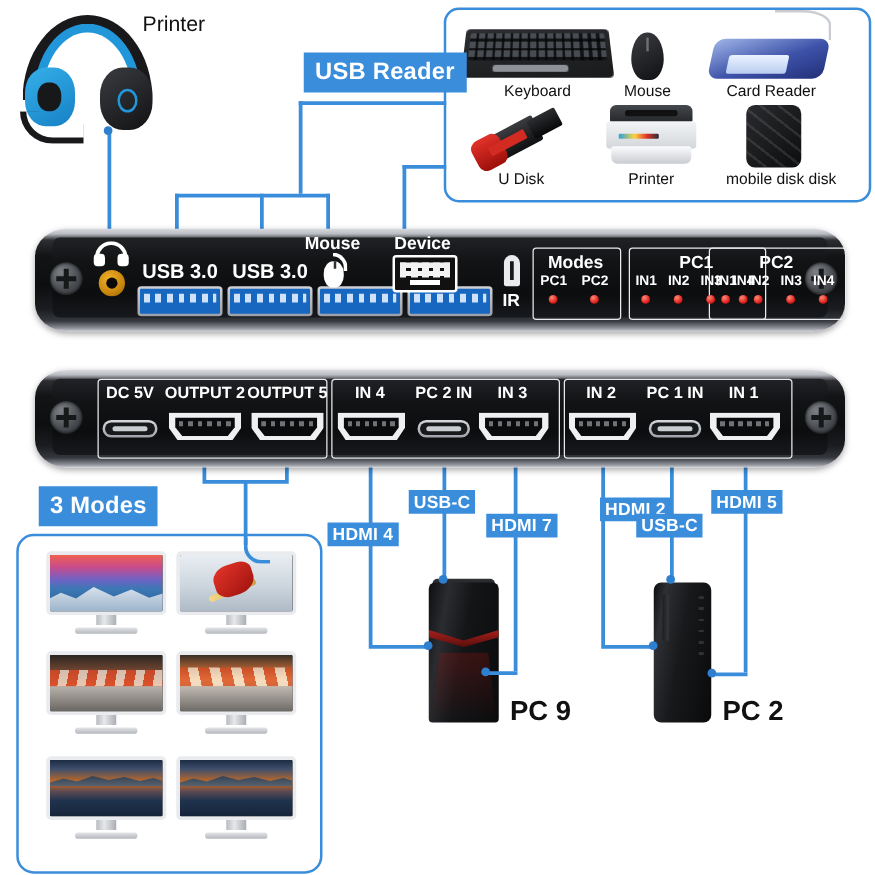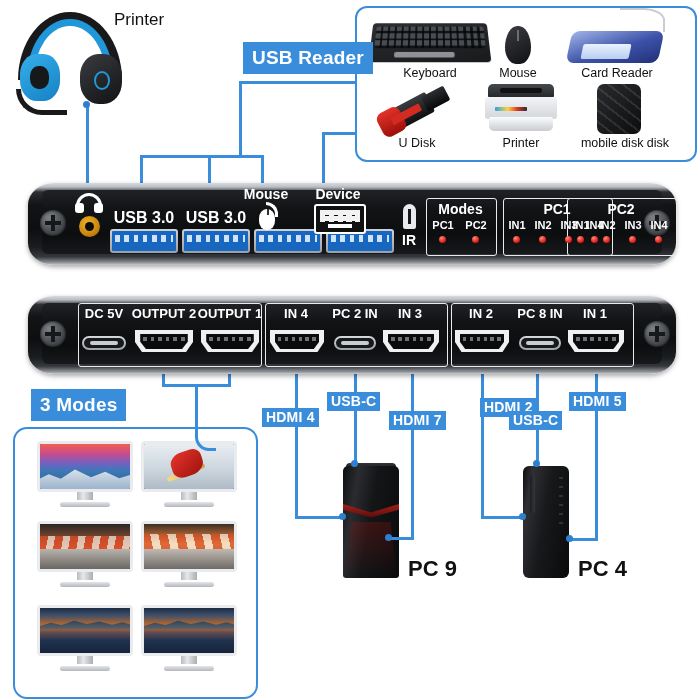--- a/index.html
+++ b/index.html
@@ -387,21 +387,21 @@
 <div class="usbc" style="left:82px;top:336px;width:44px;height:14px;">
     <i></i>
   </div>
 
 <div class="plabel" style="left:130px;top:306px;width:68px;font-size:13px;">OUTPUT 2</div>
 <div class="hdmi" style="left:135px;top:330px;width:58px;height:22px;">
   <div class="sh"></div>
     <div class="in"></div>
   </div>
 
-<div class="plabel" style="left:196px;top:306px;width:68px;font-size:13px;">OUTPUT 1</div>
+<div class="plabel" style="left:196px;top:306px;width:68px;font-size:13px;">OUTPUT 5</div>
 <div class="hdmi" style="left:201px;top:330px;width:58px;height:22px;">
   <div class="sh"></div>
     <div class="in"></div>
   </div>
 
 <div class="plabel" style="left:272px;top:306px;width:48px;font-size:13px;">IN 4</div>
 <div class="hdmi" style="left:270px;top:330px;width:54px;height:22px;">
   <div class="sh"></div>
     <div class="in"></div>
   </div>
@@ -416,21 +416,21 @@
   <div class="sh"></div>
     <div class="in"></div>
   </div>
 
 <div class="plabel" style="left:457px;top:306px;width:48px;font-size:13px;">IN 2</div>
 <div class="hdmi" style="left:455px;top:330px;width:54px;height:22px;">
   <div class="sh"></div>
     <div class="in"></div>
   </div>
 
-<div class="plabel" style="left:509px;top:306px;width:62px;font-size:13px;">PC 8 IN</div>
+<div class="plabel" style="left:509px;top:306px;width:62px;font-size:13px;">PC 1 IN</div>
 <div class="usbc" style="left:519px;top:336px;width:42px;height:14px;">
     <i></i>
   </div>
 
 <div class="plabel" style="left:570px;top:306px;width:50px;font-size:13px;">IN 1</div>
 <div class="hdmi" style="left:568px;top:330px;width:56px;height:22px;">
   <div class="sh"></div>
     <div class="in"></div>
   </div>
 
@@ -487,21 +487,21 @@
       <div class="img art-lake"></div>
     </div>
     <div class="neck"></div>
     <div class="foot"></div>
   </div>
 </div>
 
 <div class="ln lnv" style="left:295px;top:348px;height:168px;"></div>
 <div class="ln lnh" style="left:295px;top:516px;width:48px;"></div>
 <div class="dot" style="left:339px;top:513px;"></div>
-<div class="badge lbl" style="left:262px;top:408px;">HDMI 4</div>
+<div class="badge lbl" style="left:262px;top:418px;">HDMI 4</div>
 
 <div class="ln lnv" style="left:354px;top:348px;height:116px;"></div>
 <div class="dot" style="left:351px;top:460px;"></div>
 <div class="badge lbl" style="left:327px;top:392px;">USB-C</div>
 
 <div class="ln lnv" style="left:411px;top:348px;height:189px;"></div>
 <div class="ln lnh" style="left:388px;top:537px;width:26px;"></div>
 <div class="dot" style="left:385px;top:534px;"></div>
 <div class="badge lbl" style="left:389px;top:411px;">HDMI 7</div>
 
@@ -521,13 +521,13 @@
 <div class="badge lbl" style="left:509px;top:411px;">USB-C</div>
 
 <div class="ln lnv" style="left:595px;top:348px;height:190px;"></div>
 <div class="ln lnh" style="left:570px;top:538px;width:28px;"></div>
 <div class="dot" style="left:566px;top:535px;"></div>
 <div class="badge lbl" style="left:569px;top:392px;">HDMI 5</div>
 
 <div class="pc2" style="left:523px;top:466px;width:46px;height:112px;">
   <div class="cab"></div>
 </div>
-<div class="pclab" style="left:578px;top:556px;">PC 4</div>
+<div class="pclab" style="left:578px;top:556px;">PC 2</div>
 
 </body></html>

